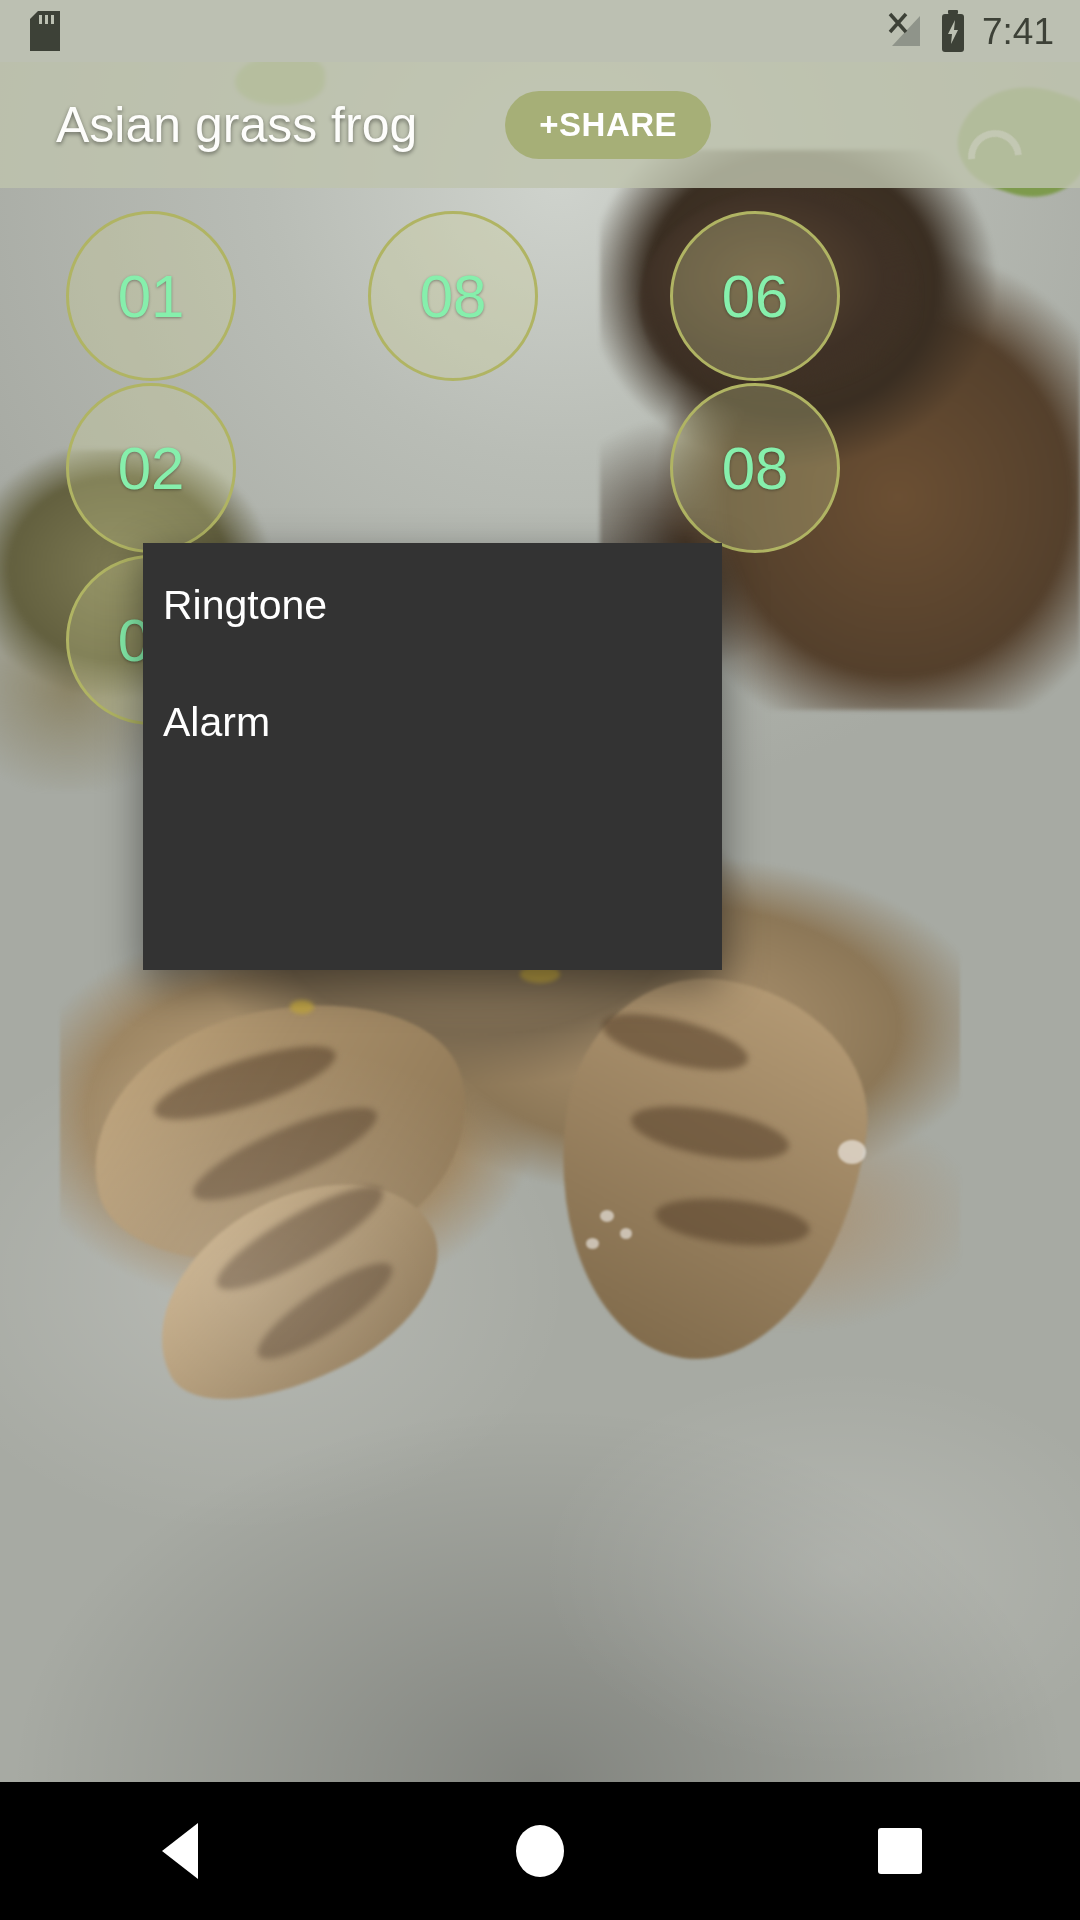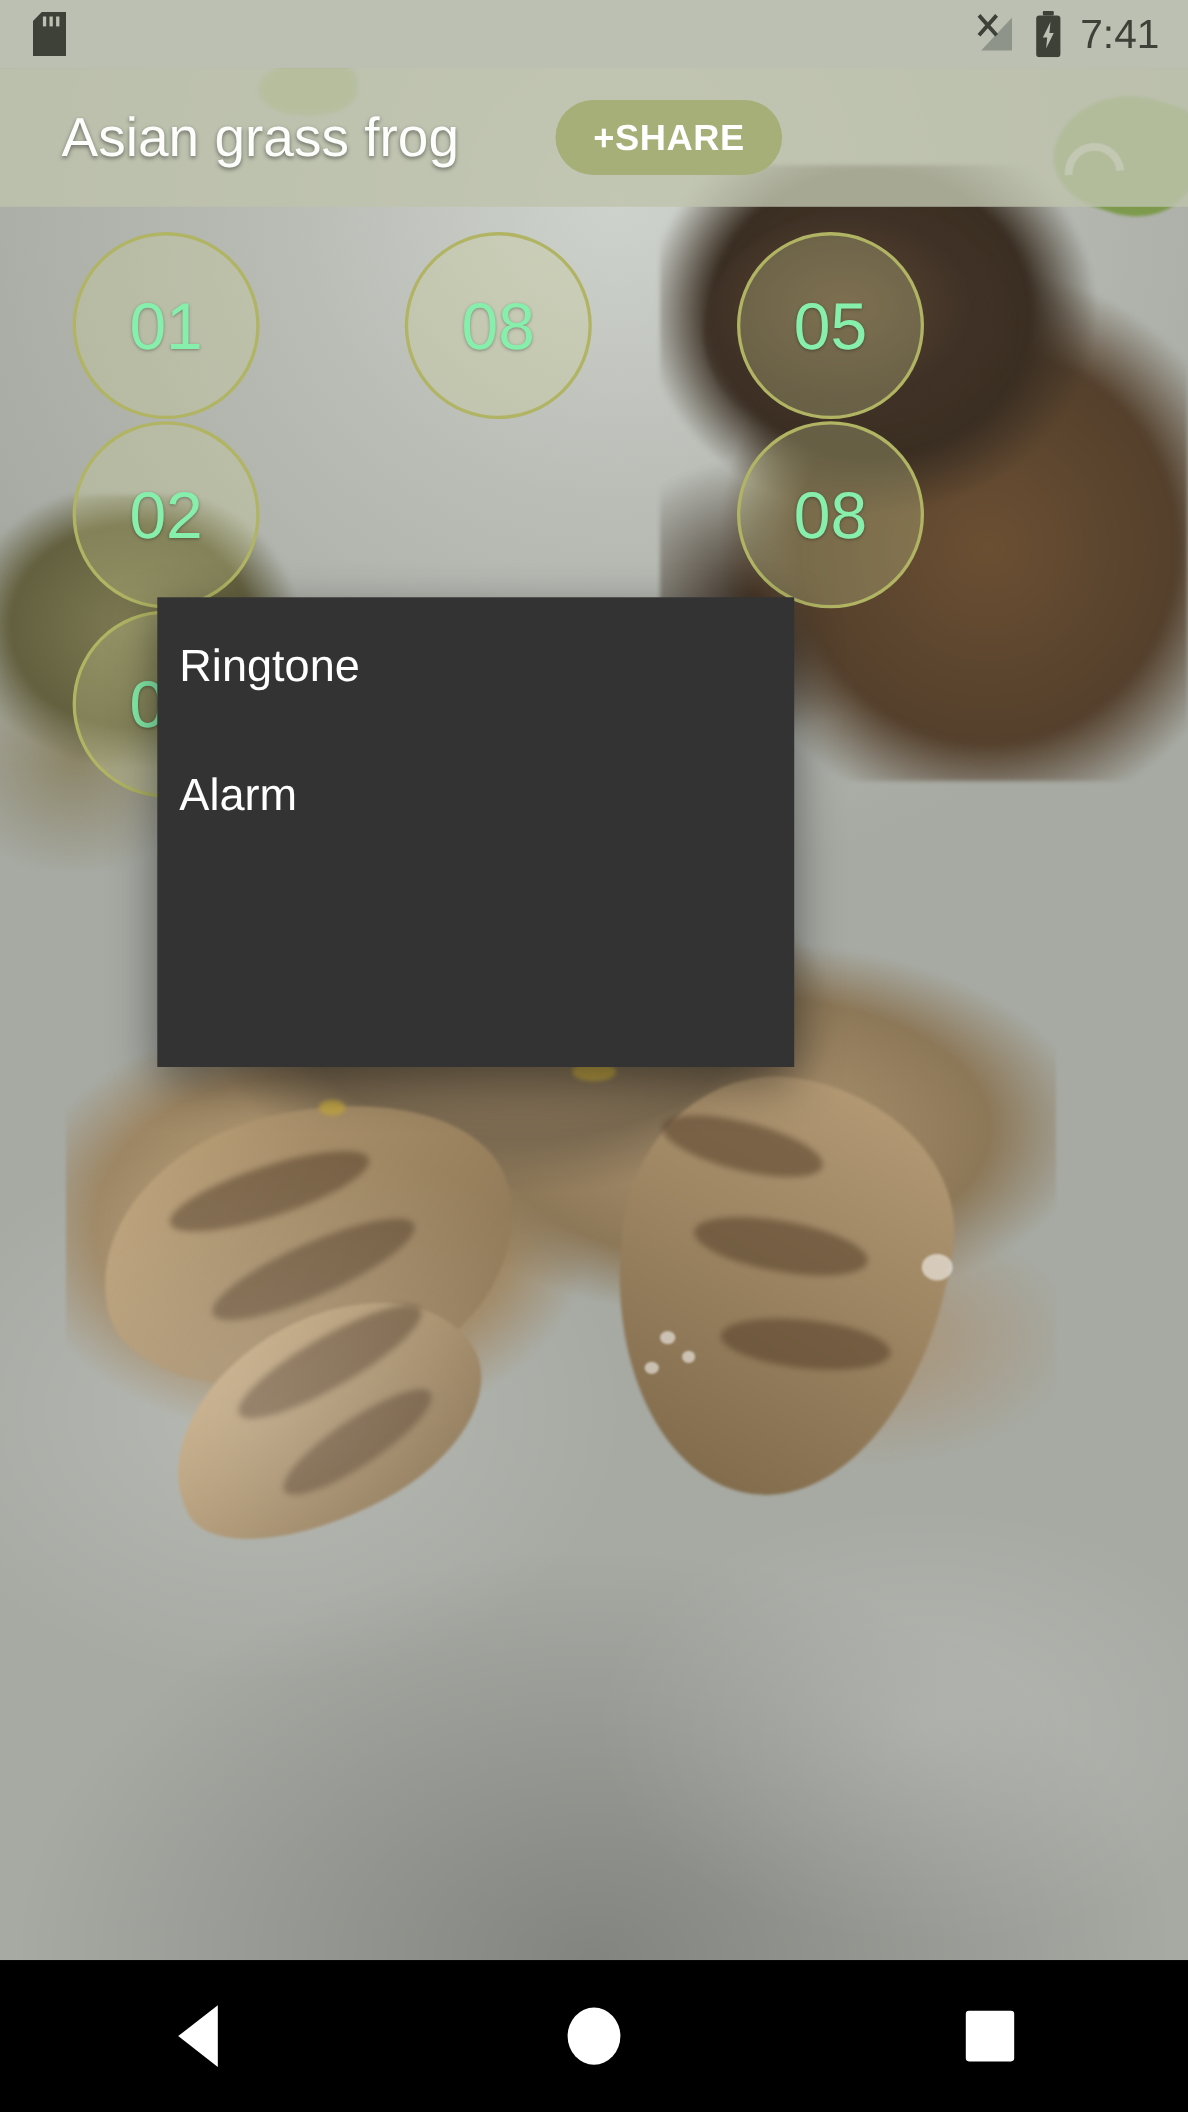--- a/index.html
+++ b/index.html
@@ -384,21 +384,21 @@
     <button id="share-button">+SHARE</button>
   </div>
 
   <div class="num-circle" style="left:66px;  top:211px;">
       <span>01</span>
     </div>
   <div class="num-circle" style="left:368px; top:211px;">
       <span>08</span>
     </div>
   <div class="num-circle" style="left:670px; top:211px;">
-      <span>05</span>
+      <span>06</span>
     </div>
   <div class="num-circle" style="left:66px;  top:383px;">
       <span>02</span>
     </div>
   <div class="num-circle" style="left:670px; top:383px;">
       <span>08</span>
     </div>
   <div class="num-circle" style="left:66px;  top:555px;">
       <span>07</span>
     </div>

